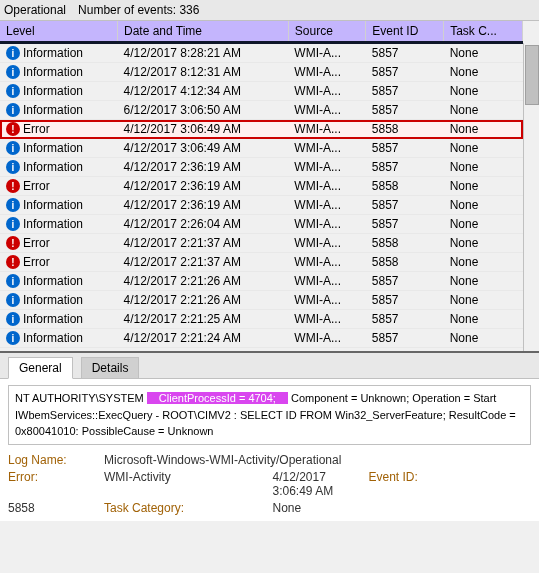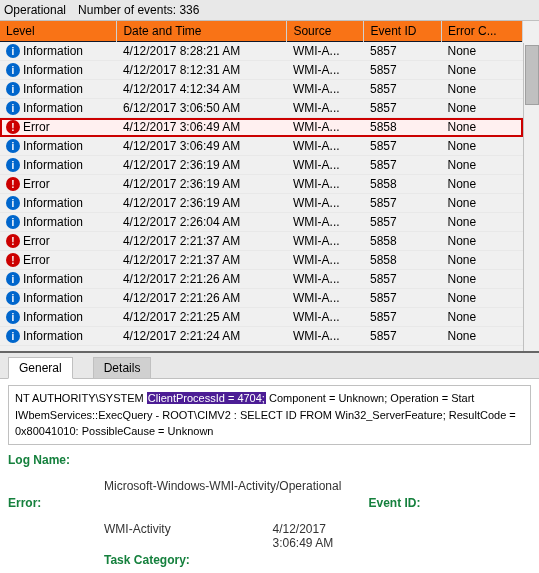--- a/index.html
+++ b/index.html
@@ -23,22 +23,22 @@
       gap: 12px;
     }
 
     table {
       width: 100%;
       border-collapse: collapse;
       font-size: 12px;
     }
 
     thead tr {
-      background: #f97316;
-      border-bottom: 1px solid #0f172a;
+      background: #c4b5fd;
+      border-bottom: 3px solid #0f172a;
     }
 
     thead th {
       text-align: left;
       padding: 3px 6px;
       font-weight: normal;
       border-right: 1px solid #d0d0d0;
       white-space: nowrap;
     }
 
@@ -139,21 +139,21 @@
       font-size: 14px;
       color: #333;
       padding: 0 4px;
     }
 
     .detail-tabs {
       display: flex;
       background: #e8e8e8;
       border-bottom: 1px solid #c0c0c0;
       padding: 4px 8px 0;
-      gap: 20px;
+      gap: 8px;
     }
 
     .tab {
       padding: 3px 10px;
       border: 1px solid #c0c0c0;
       border-bottom: none;
       background: #d0d0d0;
       cursor: pointer;
       font-size: 12px;
     }
@@ -173,40 +173,39 @@
       background: white;
       border: 1px solid #c0c0c0;
       padding: 4px 6px;
       font-size: 11px;
       line-height: 1.5;
       margin-bottom: 8px;
       min-height: 60px;
     }
 
     .highlight-text {
-      background: #4c1d95;
+      background: #d946ef;
       color: white;
-      padding: 0 1px;
+      padding: 0 12px;
     }
 
     .detail-fields {
       display: grid;
       grid-template-columns: 90px 1fr 90px 1fr;
       gap: 3px 6px;
       font-size: 12px;
     }
 
     .field-label {
-      color: #15803d;
-      font-weight: bold;
+      color: #a16207;
+      font-weight: normal;
     }
 
     .field-value {
       color: #333;
-      margin-top: 26px;
     }
 
     .table-inner {
       width: calc(100% - 16px);
     }
   </style>
 </head>
 <body>
 
 <div class="top-bar">
@@ -215,21 +214,21 @@
 </div>
 
 <div class="table-wrapper">
   <table class="table-inner">
     <thead>
       <tr>
         <th>Level</th>
         <th>Date and Time</th>
         <th>Source</th>
         <th>Event ID</th>
-        <th>Error C...</th>
+        <th>Task C...</th>
       </tr>
     </thead>
     <tbody id="event-tbody">
     <tr>
       <td>
         <div class="level-cell">
           <span class="icon-info">i</span>
           <span>Information</span>
         </div>
       </td>

